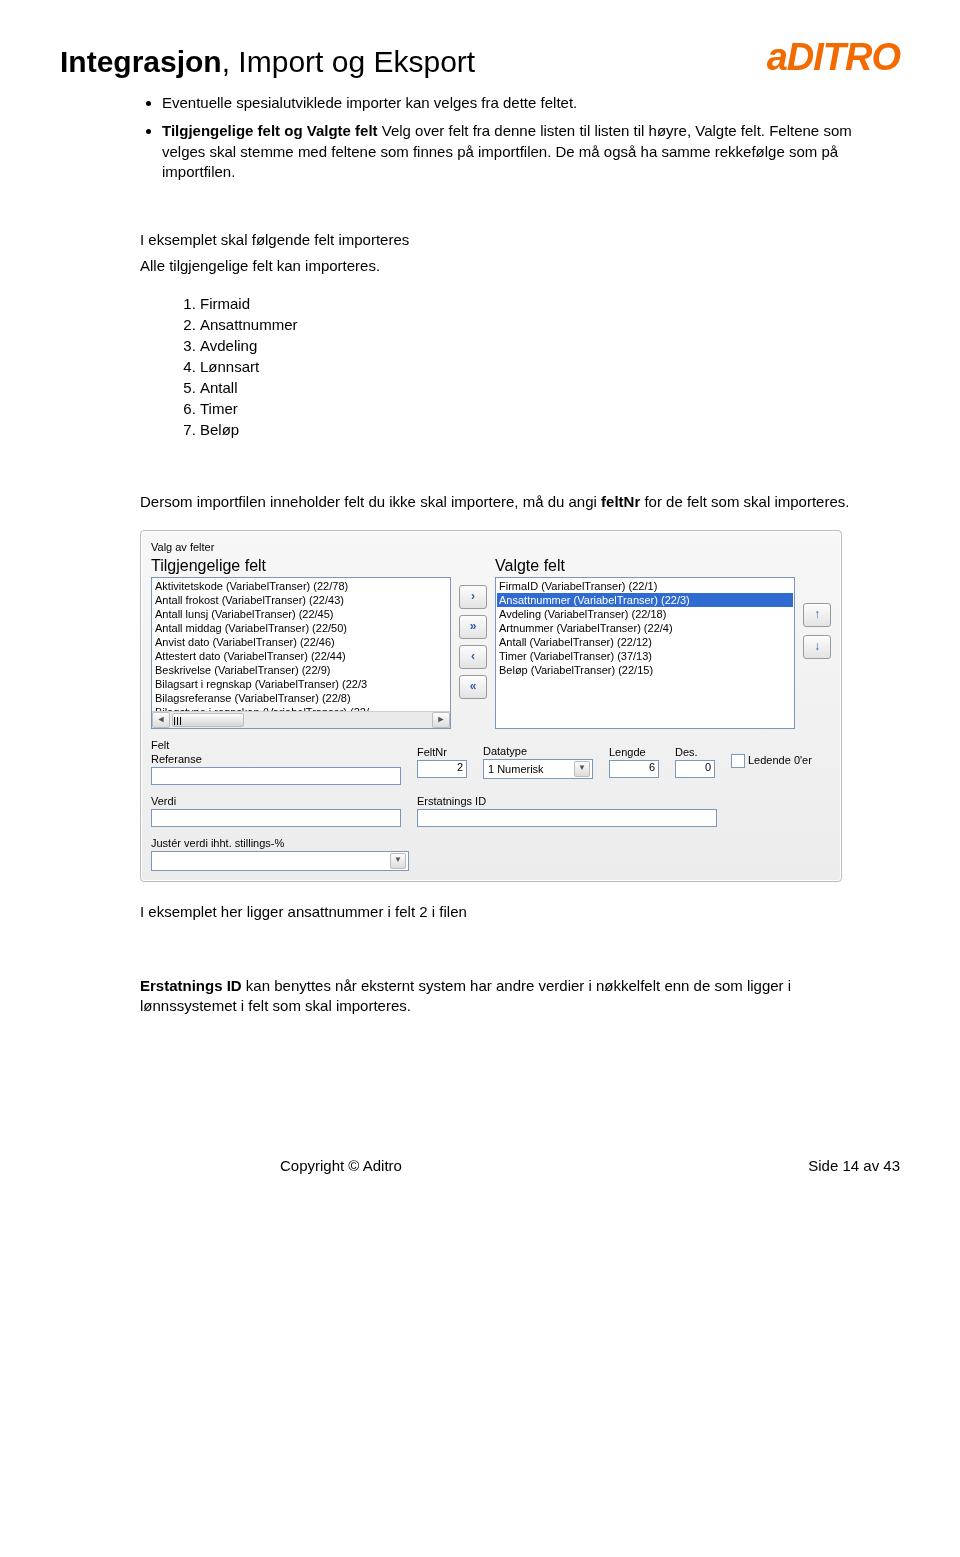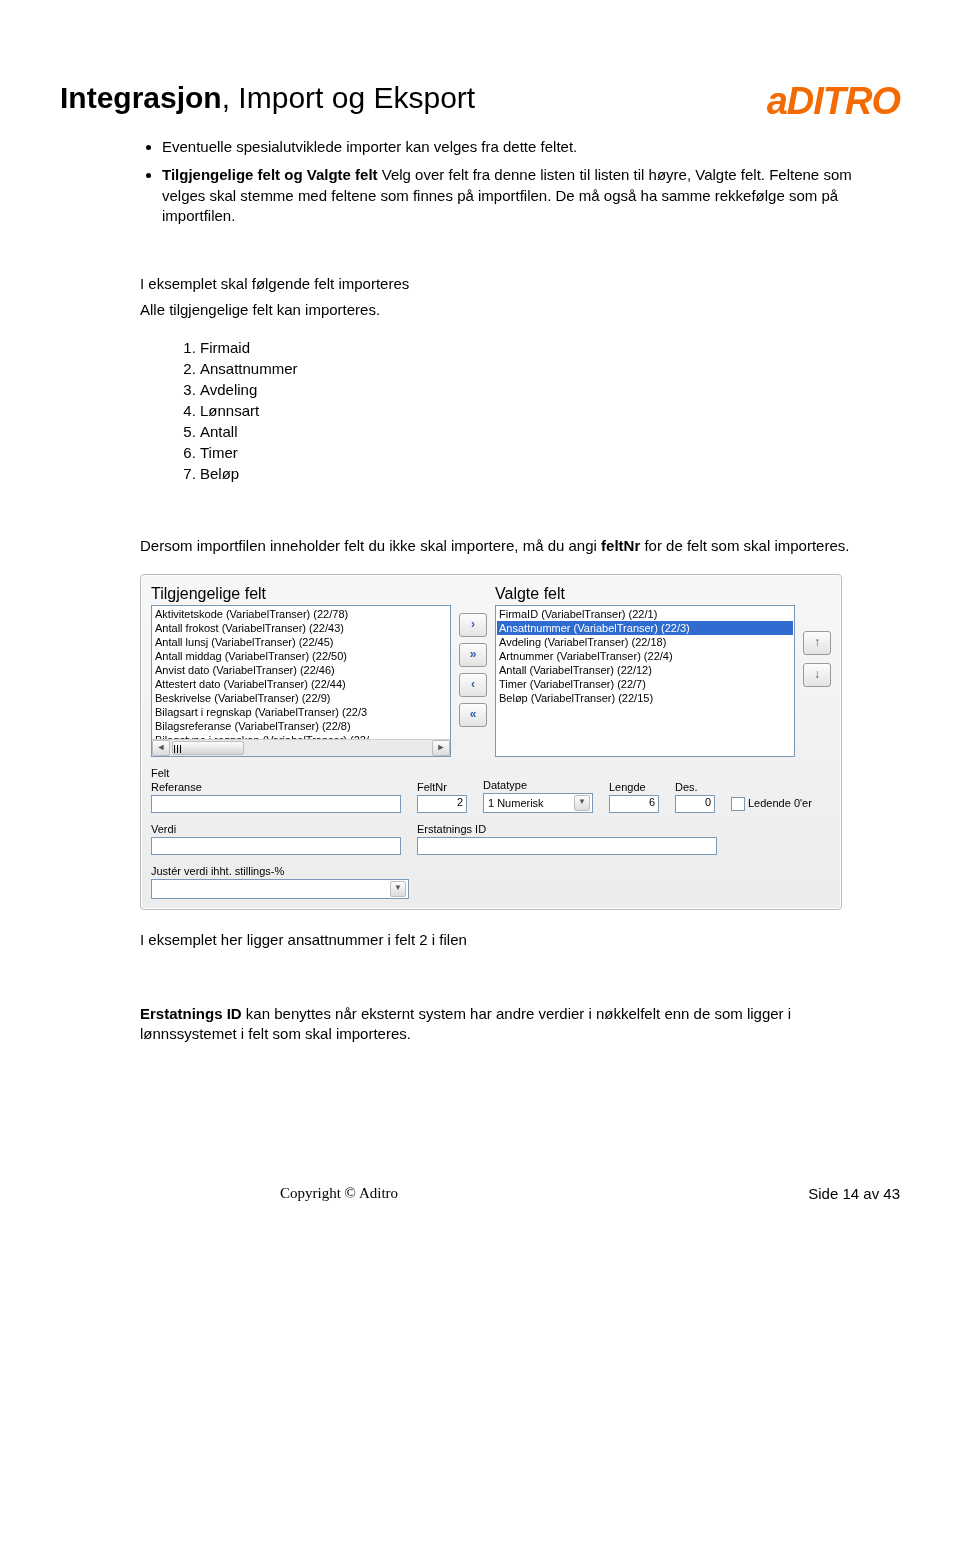--- a/index.html
+++ b/index.html
@@ -8,23 +8,22 @@
     color: #000;
     margin: 0;
     padding: 30px 60px 30px 60px;
     width: 960px;
     box-sizing: border-box;
     background: #fff;
   }
   .header-row {
     display: flex;
     justify-content: space-between;
-    align-items: center;
+    align-items: flex-end;
     margin-bottom: 14px;
-    margin-top: 44px;
   }
   .doc-title {
     font-family: Verdana, Geneva, sans-serif;
     font-size: 30px;
     font-weight: normal;
     color: #000;
     line-height: 1.15;
     max-width: 420px;
   }
   .doc-title b { font-weight: bold; }
@@ -159,21 +158,21 @@
   }
   .side-btns {
     display: flex;
     flex-direction: column;
     gap: 8px;
     margin-top: 46px;
   }
   .field-row {
     display: flex;
     gap: 16px;
-    align-items: flex-end;
+    align-items: center;
     margin-top: 10px;
   }
   .fcol {
     display: flex;
     flex-direction: column;
   }
   .flabel { font-size: 11px; margin-bottom: 2px; }
   .finput {
     border: 1px solid #7a99b8;
     background: #fff;
@@ -254,20 +253,21 @@
     <li>Beløp</li>
   </ol>
 
   <div class="space-big"></div>
 
   <div class="para">
     <span>Dersom importfilen inneholder felt du ikke skal importere, må du angi </span><b>feltNr</b><span> for de felt som skal importeres.</span>
   </div>
 
   <div class="dialog-wrap">
+    <div class="fieldset-title">Valg av felter</div>
 
     <div class="lists-row">
 
       <div class="col-labels" style="width:250px;">
         <div class="list-label">Tilgjengelige felt</div>
         <div class="list-box">
           <div class="item">Aktivitetskode (VariabelTranser) (22/78)</div>
           <div class="item">Antall frokost (VariabelTranser) (22/43)</div>
           <div class="item">Antall lunsj (VariabelTranser) (22/45)</div>
           <div class="item">Antall middag (VariabelTranser) (22/50)</div>
@@ -294,21 +294,21 @@
       </div>
 
       <div class="col-labels" style="width:250px;">
         <div class="list-label">Valgte felt</div>
         <div class="list-box">
           <div class="item">FirmaID (VariabelTranser) (22/1)</div>
           <div class="item selected">Ansattnummer (VariabelTranser) (22/3)</div>
           <div class="item">Avdeling (VariabelTranser) (22/18)</div>
           <div class="item">Artnummer (VariabelTranser) (22/4)</div>
           <div class="item">Antall (VariabelTranser) (22/12)</div>
-          <div class="item">Timer (VariabelTranser) (22/7)</div>
+          <div class="item">Timer (VariabelTranser) (37/13)</div>
           <div class="item">Beløp (VariabelTranser) (22/15)</div>
         </div>
       </div>
 
       <div class="side-btns">
         <div class="b">↑</div>
         <div class="b">↓</div>
       </div>
     </div>
 
@@ -369,15 +369,15 @@
   <div class="para">I eksemplet her ligger ansattnummer i felt 2 i filen</div>
 
   <div class="space-big"></div>
 
   <div class="para">
     <b>Erstatnings ID</b><span> kan benyttes når eksternt system har andre verdier i nøkkelfelt enn de som ligger i lønnssystemet i felt som skal importeres.</span>
   </div>
 </div>
 
 <div class="footer">
-  <span style="margin-left:220px;font-family:Liberation Serif, serif;">Copyright © Aditro</span>
+  <span style="margin-left:220px;">Copyright © Aditro</span>
   <span>Side 14 av 43</span>
 </div>
 
 </body></html>

